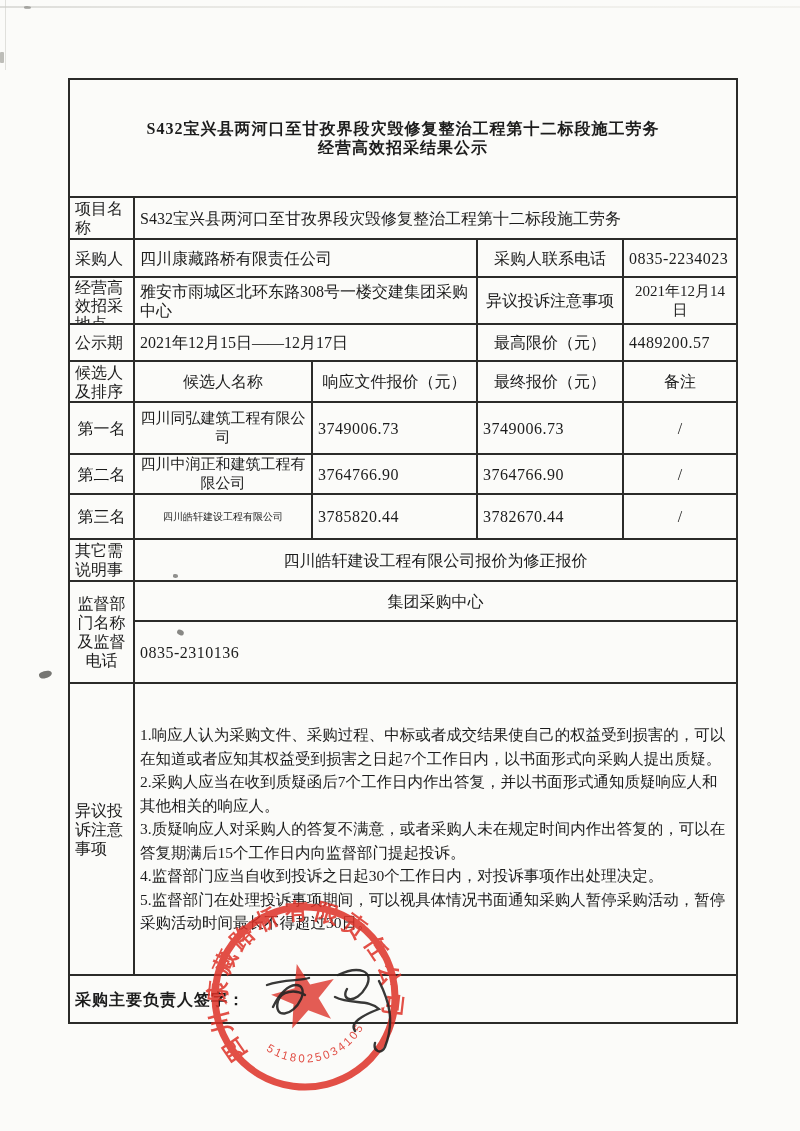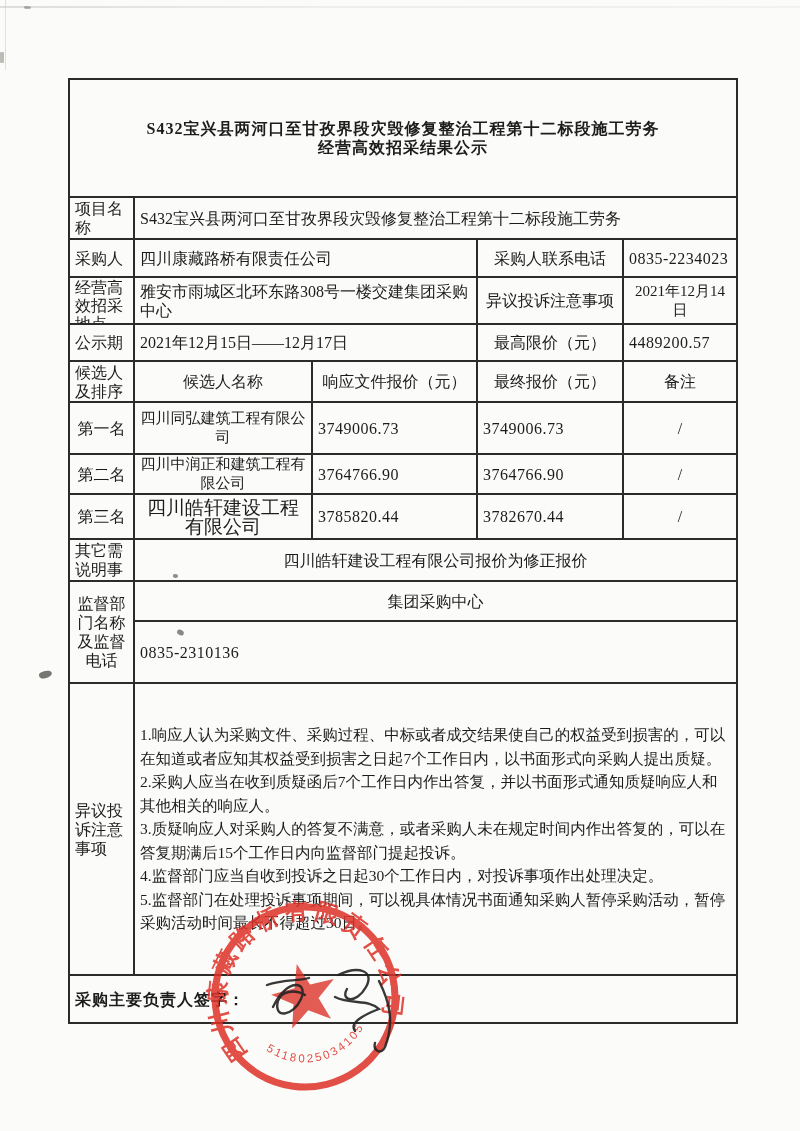--- a/index.html
+++ b/index.html
@@ -128,21 +128,21 @@
   <tr style="height:38px">
     <td class="lbl-c">第二名</td>
     <td class="ctr" style="font-size:15px">四川中润正和建筑工程有限公司</td>
     <td class="num">3764766.90</td>
     <td class="num">3764766.90</td>
     <td class="ctr">/</td>
   </tr>
 
   <tr style="height:45px">
     <td class="lbl-c">第三名</td>
-    <td class="ctr" style="font-size:19px">四川皓轩建设工程有限公司</td>
+    <td class="ctr" style="font-size:10px">四川皓轩建设工程有限公司</td>
     <td class="num">3785820.44</td>
     <td class="num">3782670.44</td>
     <td class="ctr">/</td>
   </tr>
 
   <tr style="height:42px">
     <td class="lbl">其它需说明事</td>
     <td colspan="4" class="ctr">四川皓轩建设工程有限公司报价为修正报价</td>
   </tr>
 

